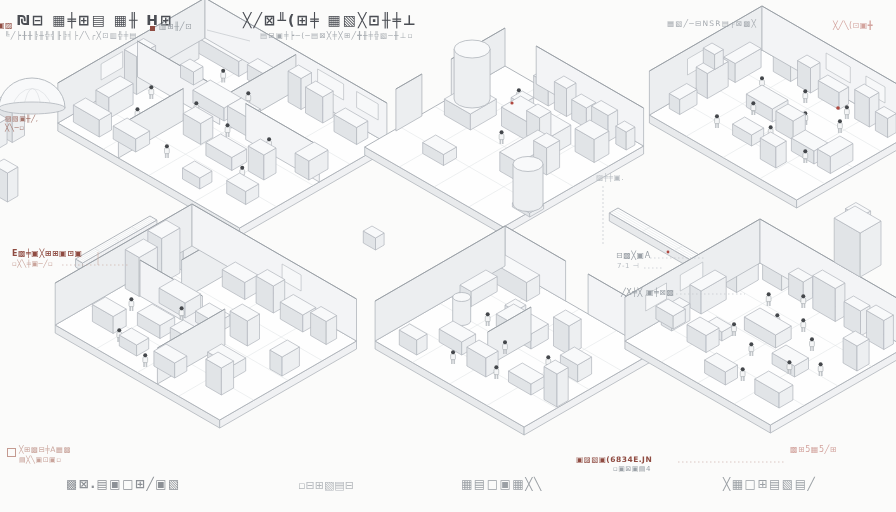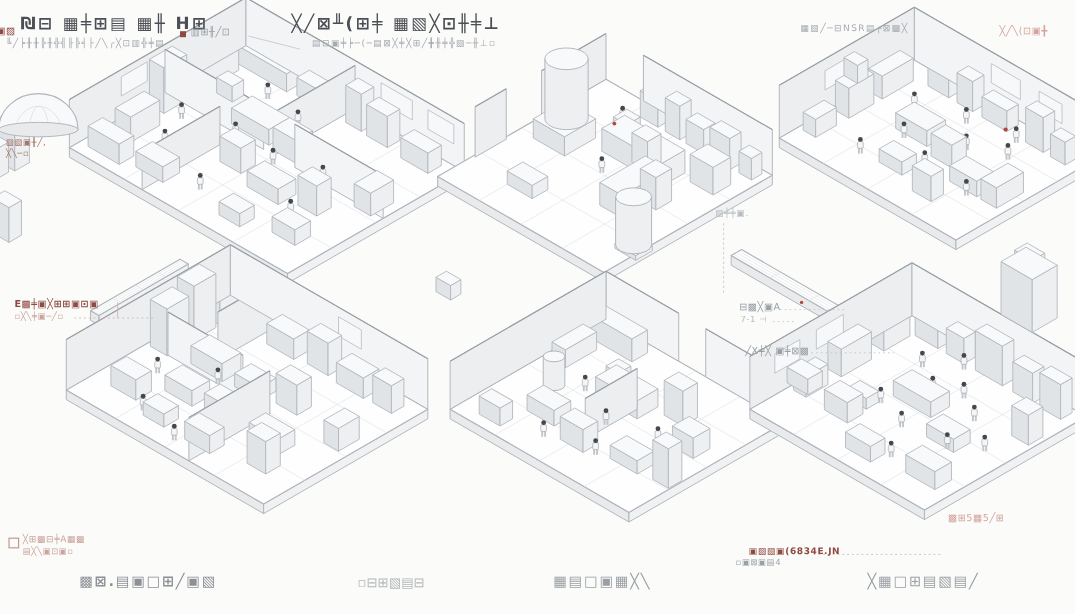--- a/index.html
+++ b/index.html
@@ -714,23 +714,23 @@
   <div class="t dustyred s7" style="left:5px;top:125px">╳╲─▫</div>
 
   <div class="t red s8 bold" style="left:12px;top:250px">Ε▩╪▣╳⊞⊞▣⊡▣</div>
   <div class="t palered s7" style="left:12px;top:261px">▫╳╲╪▣─╱▫</div>
 
   <div class="t faint s75" style="left:596px;top:174px">▨╪╪▣.</div>
   <div class="t muted s8" style="left:616px;top:252px">⊟▩╳▣Α</div>
   <div class="t faint s7" style="left:617px;top:263px">7-1 ⊣</div>
   <div class="t muted s8" style="left:621px;top:289px">╱X╪╳ ▣╪⊠▩</div>
 
-  <div class="t red s75 bold" style="left:624px;top:456px">▣▨▧▣(6834E.JN</div>
+  <div class="t red s75 bold" style="left:576px;top:456px">▣▨▧▣(6834E.JN</div>
   <div class="t muted s7" style="left:613px;top:466px">▫▣⊠▣▤4</div>
-  <div class="t pink s8" style="left:790px;top:428px">▩⊞5▦5╱⊞</div>
+  <div class="t pink s8" style="left:790px;top:446px">▩⊞5▦5╱⊞</div>
 
   <div class="sq-outline" style="left:7px;top:448px"></div>
   <div class="t palered s75" style="left:19px;top:446px">╳⊞▩⊟╪Α▦▩</div>
   <div class="t palered s7" style="left:19px;top:457px">▤╳╲▣⊡▣▫</div>
 
   <div class="t caption caption-strong" style="left:66px;top:478px">▩⊠.▤▣□⊞╱▣▧</div>
   <div class="t caption-light t" style="left:298px;top:480px">▫⊟⊞▧▤⊟</div>
   <div class="t caption" style="left:461px;top:478px">▦▤□▣▦╳╲</div>
   <div class="t caption" style="left:723px;top:478px">╳▦□⊞▤▧▤╱</div>
 </div>

